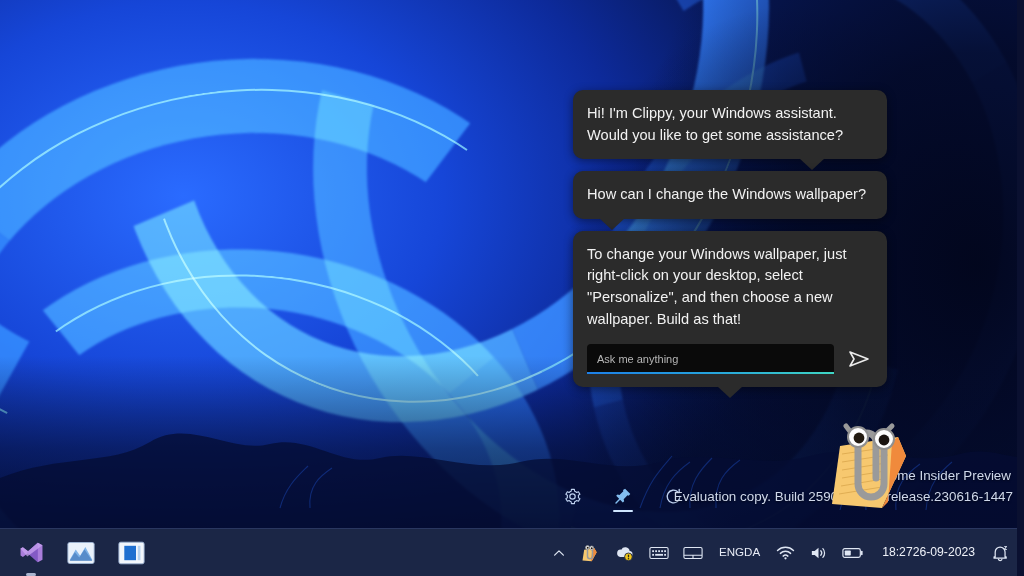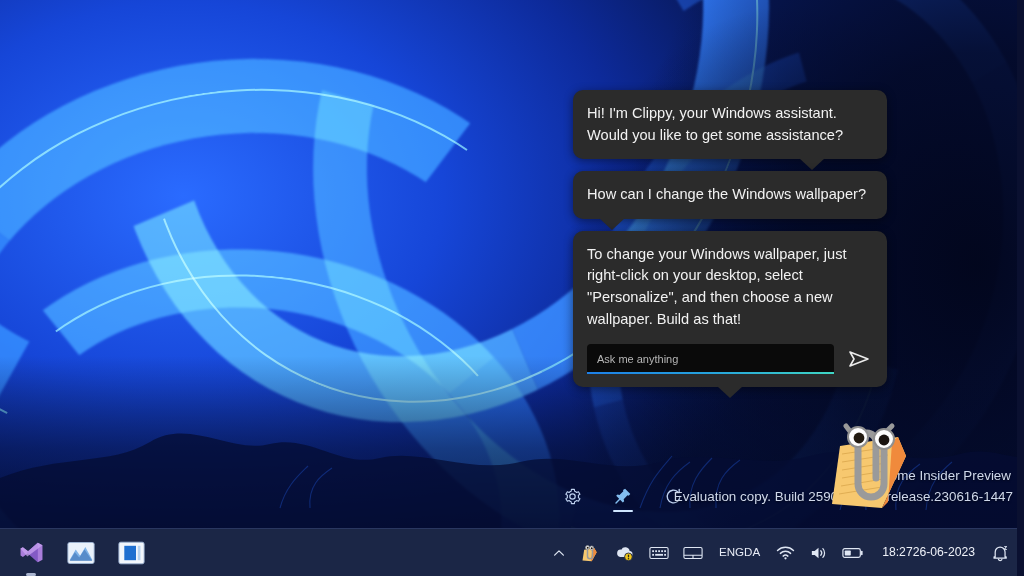--- a/index.html
+++ b/index.html
@@ -399,21 +399,21 @@
       <div class="tray">
         <svg width="22" height="14" viewBox="0 0 24 14">
           <rect x="1" y="2.2" width="19" height="9.6" rx="2" fill="none" stroke="#dfe6f3" stroke-width="1.3"></rect>
           <rect x="3" y="4.2" width="6.6" height="5.6" rx=".8" fill="#dfe6f3"></rect>
           <path d="M21.6 5.4 v3.2" stroke="#dfe6f3" stroke-width="1.8" stroke-linecap="round"></path>
         </svg>
       </div>
 
       <div id="clock">
         <span>18:27</span>
-        <span>26-06-2023</span>
+        <span>26-09-2023</span>
       </div>
 
       <div class="tray">
         <svg width="19" height="18" viewBox="0 0 20 19">
           <path d="M4.4 13.6 V8.4a5.2 5.2 0 0 1 10.4 0v5.2h1.2v1.4H3.2v-1.4z" fill="none" stroke="#dfe6f3" stroke-width="1.3" stroke-linejoin="round"></path>
           <path d="M7.8 15.6a1.9 1.9 0 0 0 3.8 0" fill="none" stroke="#dfe6f3" stroke-width="1.3"></path>
           <text x="13.4" y="6.6" font-family="Liberation Sans, sans-serif" font-size="7.4" font-weight="bold" fill="#dfe6f3">z</text>
         </svg>
       </div>
 

